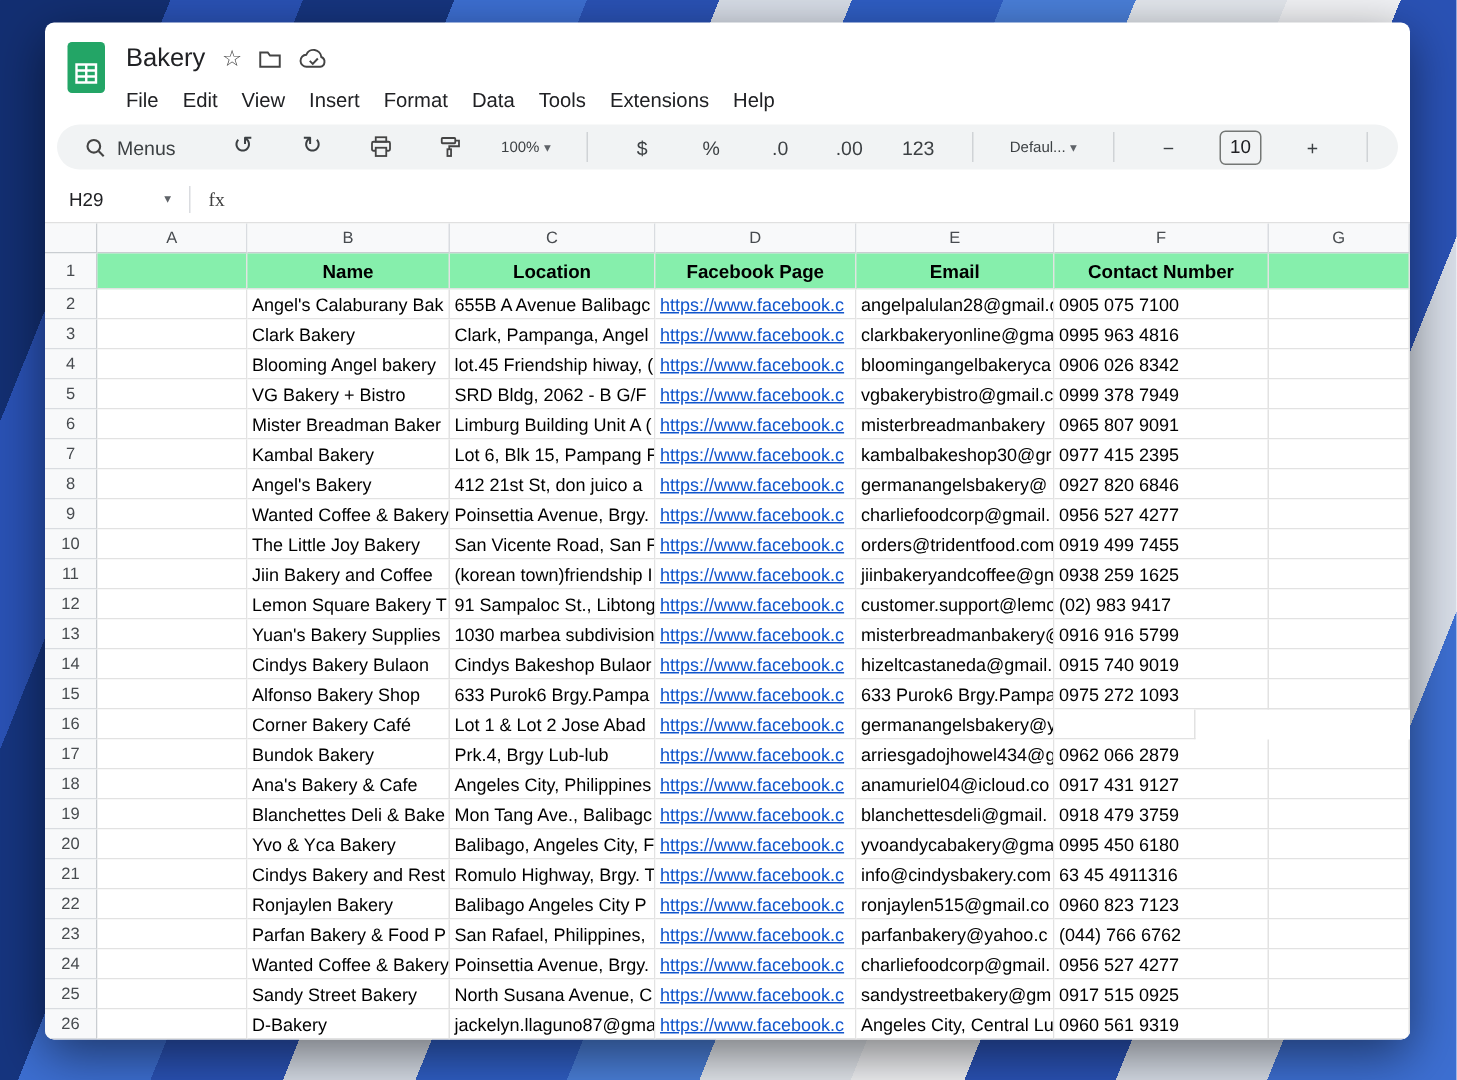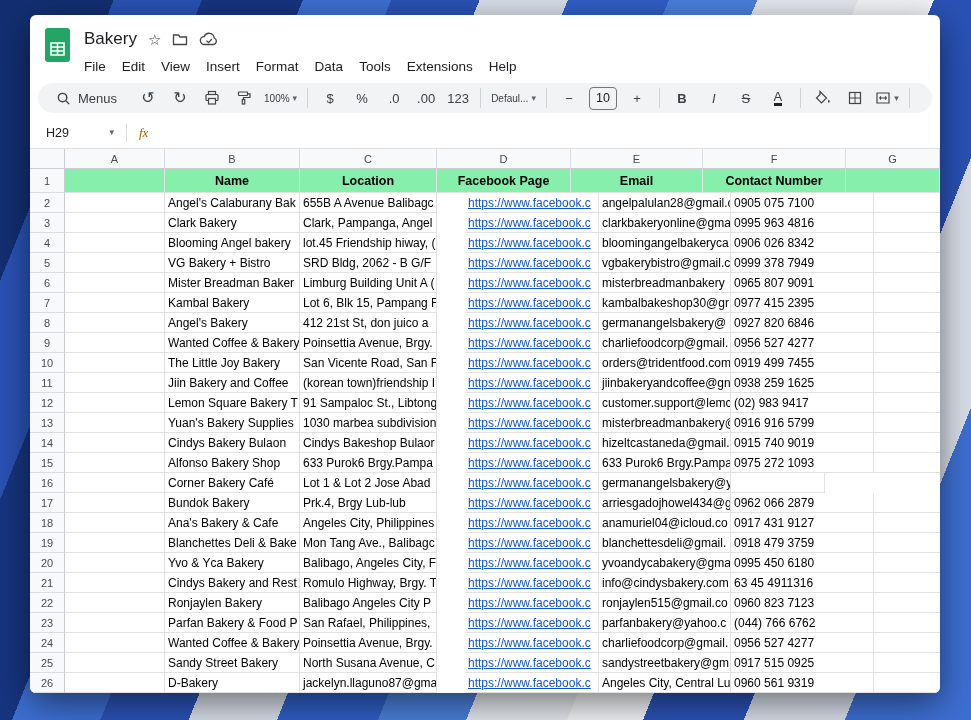--- a/index.html
+++ b/index.html
@@ -31,51 +31,51 @@
   .titlebar{display:flex;align-items:flex-start;height:68px;box-sizing:border-box;padding:10px 0 0 14px;}
   .logo-wrap{width:40px;display:flex;justify-content:flex-start;padding-top:2px;}
   .title-col{display:flex;flex-direction:column;}
   .title-row{display:flex;align-items:center;gap:11px;height:28px;}
   .doc-title{font-size:17px;color:#202124;}
   .ticon{color:#444;font-size:15px;line-height:1;}
   .menu-bar{display:flex;align-items:center;height:26px;margin-left:-8px;}
   .mi{font-size:13.5px;color:#202124;padding:3px 8px;border-radius:4px;cursor:default;}
   
   .toolbar{height:34px;box-sizing:border-box;padding:0 8px;}
-  .pill{background:#f1f3f4;border-radius:18px;height:30px;display:flex;align-items:center;padding:0 8px;gap:2px;overflow:hidden;}
+  .pill{background:#f1f3f4;border-radius:18px;height:30px;display:flex;align-items:center;padding:0 8px;gap:16px;overflow:hidden;}
   .tbtn{display:flex;align-items:center;justify-content:center;min-width:24px;height:24px;border-radius:4px;color:#3c4043;font-size:13px;gap:3px;padding:0 3px;flex-shrink:0;}
   .tbtn svg{display:block;}
   .glyph{font-size:16px;line-height:1;}
   .menus{gap:7px;padding:0 10px;margin-right:4px;font-size:13px;color:#3c4043;}
   .sep{width:1px;height:20px;background:#d0d3d6;margin:0 5px;flex-shrink:0;}
   .dd{font-size:9px;color:#5f6368;line-height:1;}
   .zoomlbl,.fontlbl{font-size:10px;color:#3c4043;}
   .sizebox{width:26px;height:21px;border:1px solid #747775;border-radius:4px;display:flex;align-items:center;justify-content:center;font-size:12.5px;color:#202124;margin:0 3px;flex-shrink:0;}
   .bB{font-weight:bold;}
   .bI{font-style:italic;}
   .bS{text-decoration:line-through;}
   .a-letter{border-bottom:3px solid #202124;line-height:12px;display:inline-block;}
   
   .formulabar{display:flex;align-items:center;height:32px;box-sizing:border-box;border-bottom:1px solid #e0e0e0;}
   .namebox{width:96px;box-sizing:border-box;display:flex;align-items:center;justify-content:space-between;padding:0 12px 0 16px;font-size:12.5px;color:#202124;}
   .fsep{width:1px;height:18px;background:#dadce0;margin-right:12px;}
-  .fx{font-family:"Liberation Serif",serif;font-style:italic;color:#a16207;font-size:13px;text-align:right;}
+  .fx{font-family:"Liberation Serif",serif;color:#404040;font-size:13px;text-align:right;}
   .formula-input{flex:1;height:100%;}
   
   .grid{width:910px;}
   .grow{display:flex;height:20px;}
   .yrow{height:24px;}
   .gcell{box-sizing:border-box;flex-shrink:0;height:100%;display:flex;align-items:center;padding:0 3px;font-size:12px;color:#000;white-space:nowrap;overflow:hidden;background:#fff;border-right:1px solid #e2e2e2;border-bottom:1px solid #e2e2e2;}
   .w-gut{width:35px;}.w-a{width:100px;}.w-b{width:135px;}.w-c{width:137px;}.w-d{width:134px;}.w-e{width:132px;}.w-f{width:143px;}.w-g{width:94px;}
   .colhead{justify-content:center;background:#f8f9fa;color:#474b4f;font-size:11px;border-right:1px solid #d9dce0;border-bottom:1px solid #c9cdd1;padding:0;}
   .corner{background:#f8f9fa;border-right:1px solid #c9cdd1;border-bottom:1px solid #c9cdd1;}
   .rowhead{justify-content:center;background:#f8f9fa;color:#474b4f;font-size:11px;border-right:1px solid #c9cdd1;border-bottom:1px solid #d9dce0;padding:0;}
   .yellow{background:#86efac;}
   .hdr{font-weight:700;justify-content:center;font-size:12.5px;}
-  .link{color:#1155cc;text-decoration:underline;margin-left:28px;}
+  .link{color:#1155cc;text-decoration:underline;}
 </style>
 </head>
 <body>
 
 <div class="window">
 
   <div class="titlebar">
     <div class="logo-wrap">
       <svg width="27" height="36" viewBox="0 0 27 36">
         <rect x="1" y="1" width="25" height="34" rx="3" fill="#23a566"></rect>

